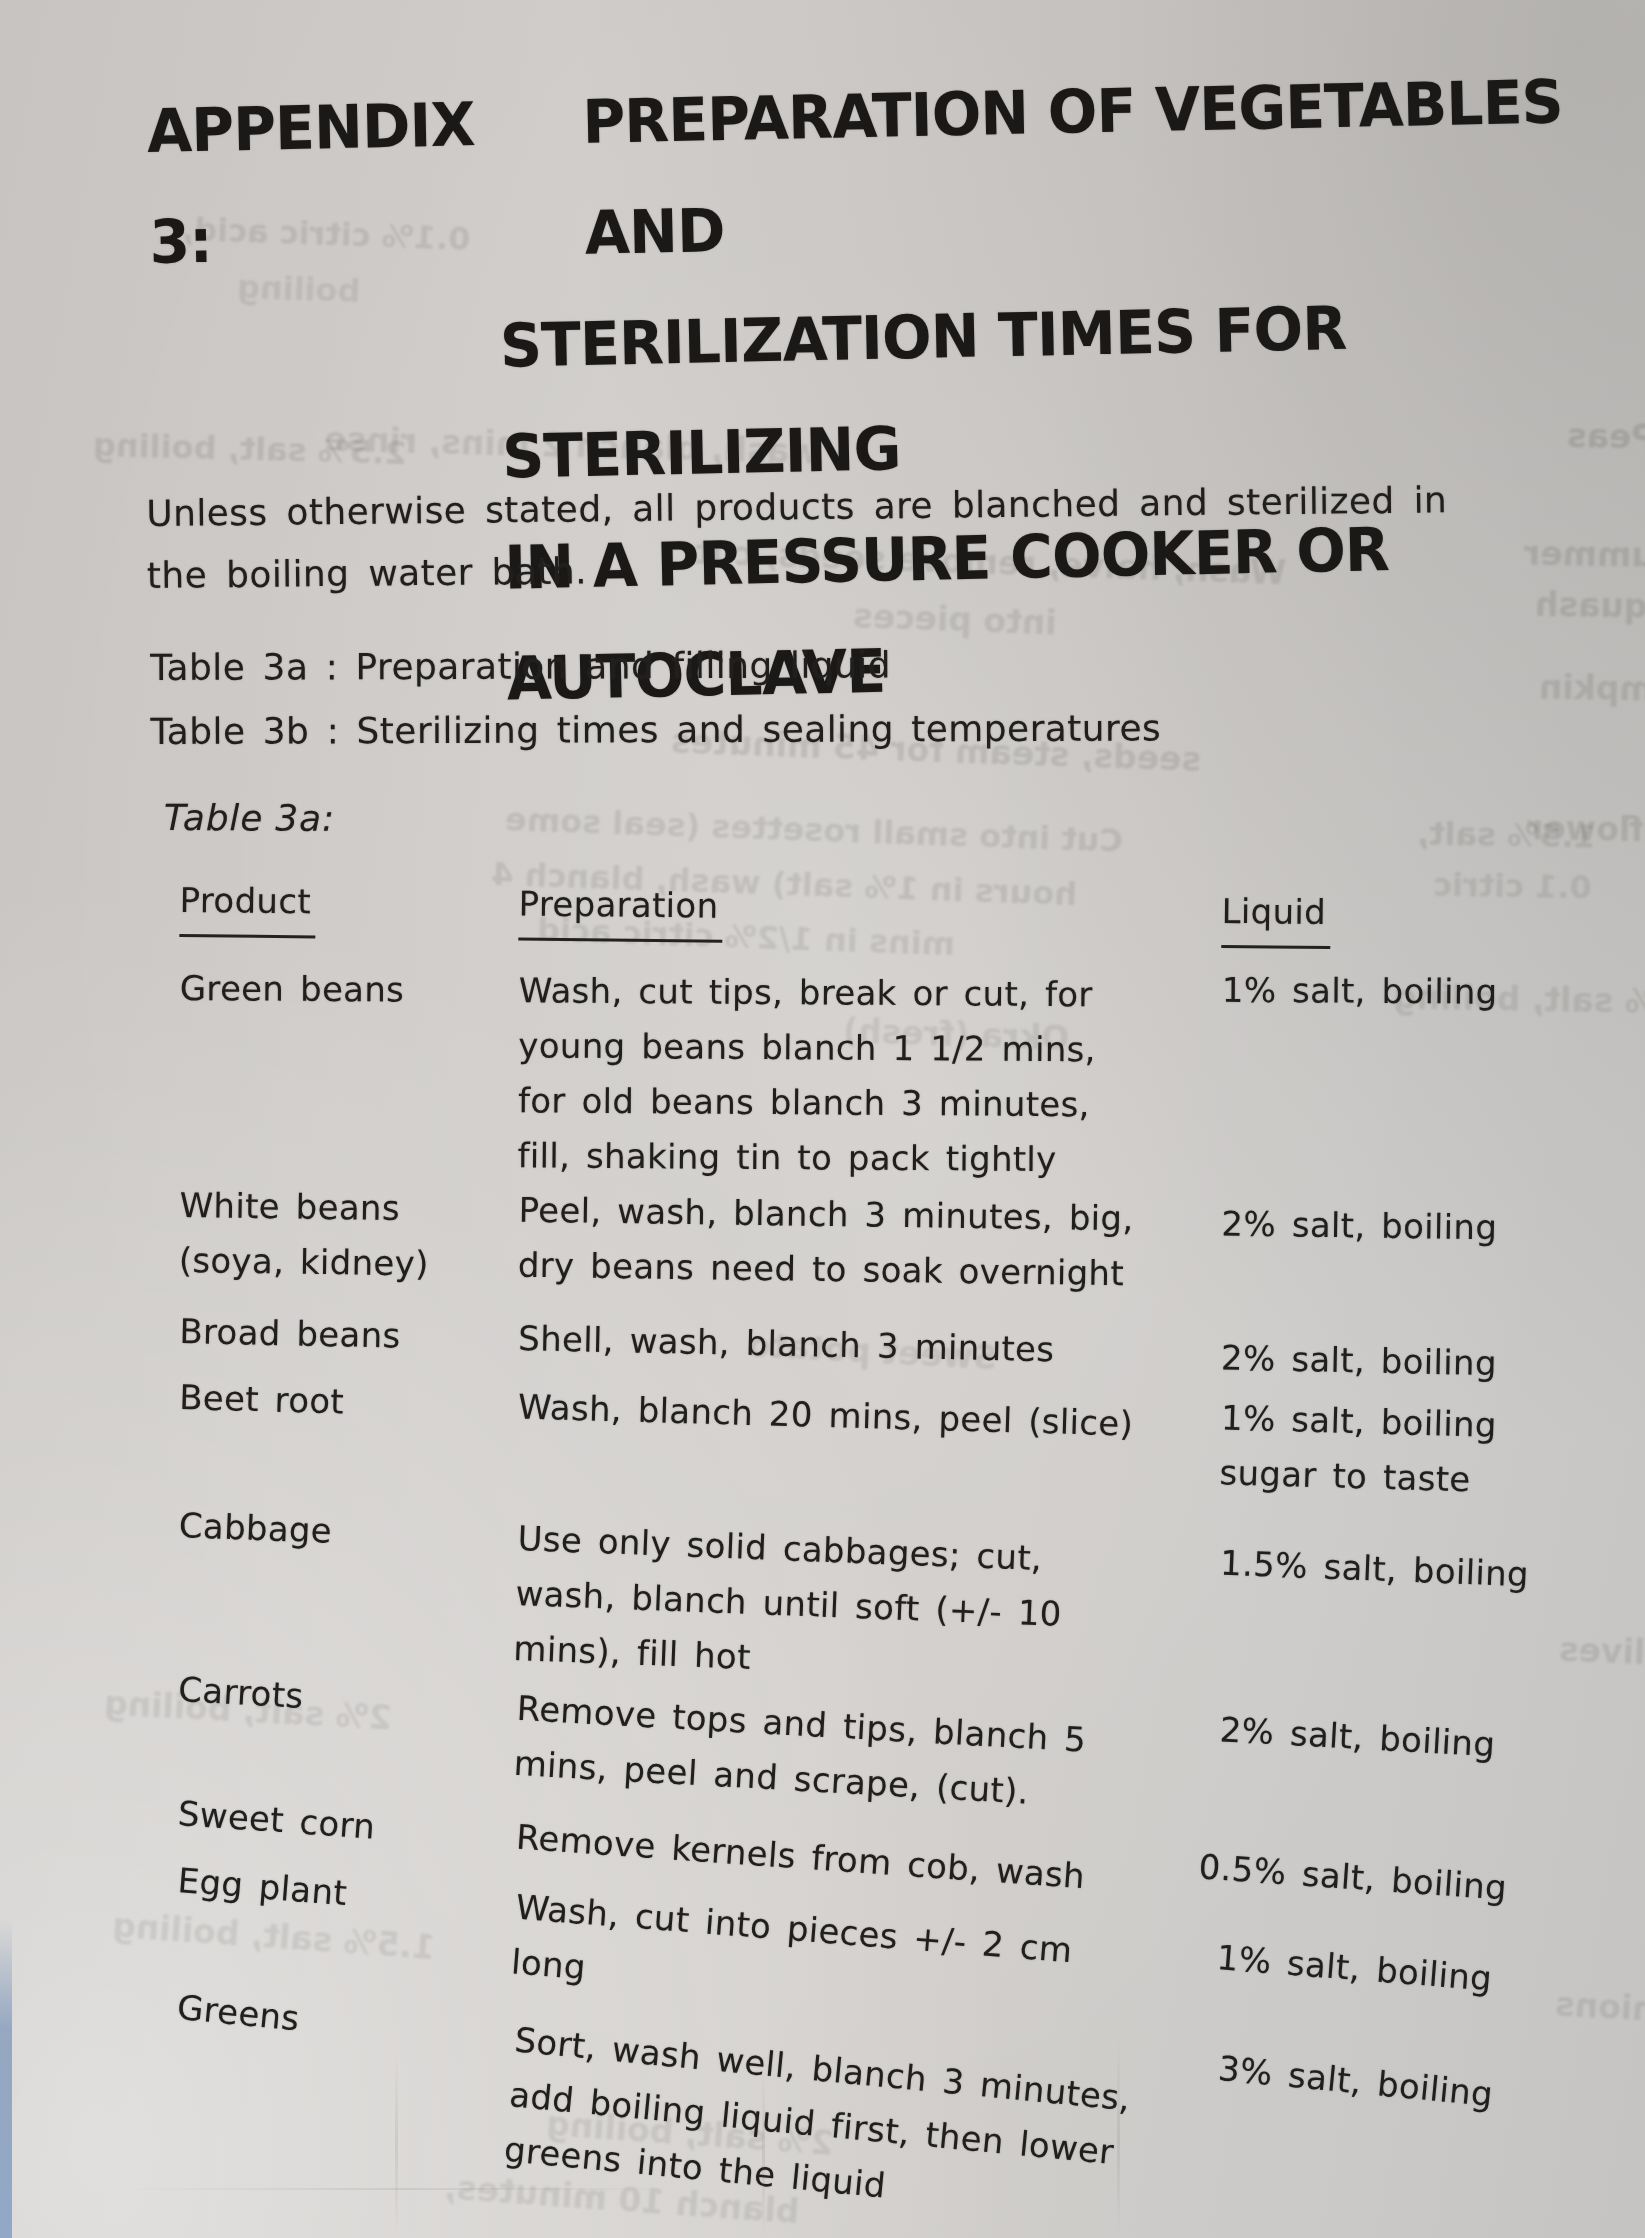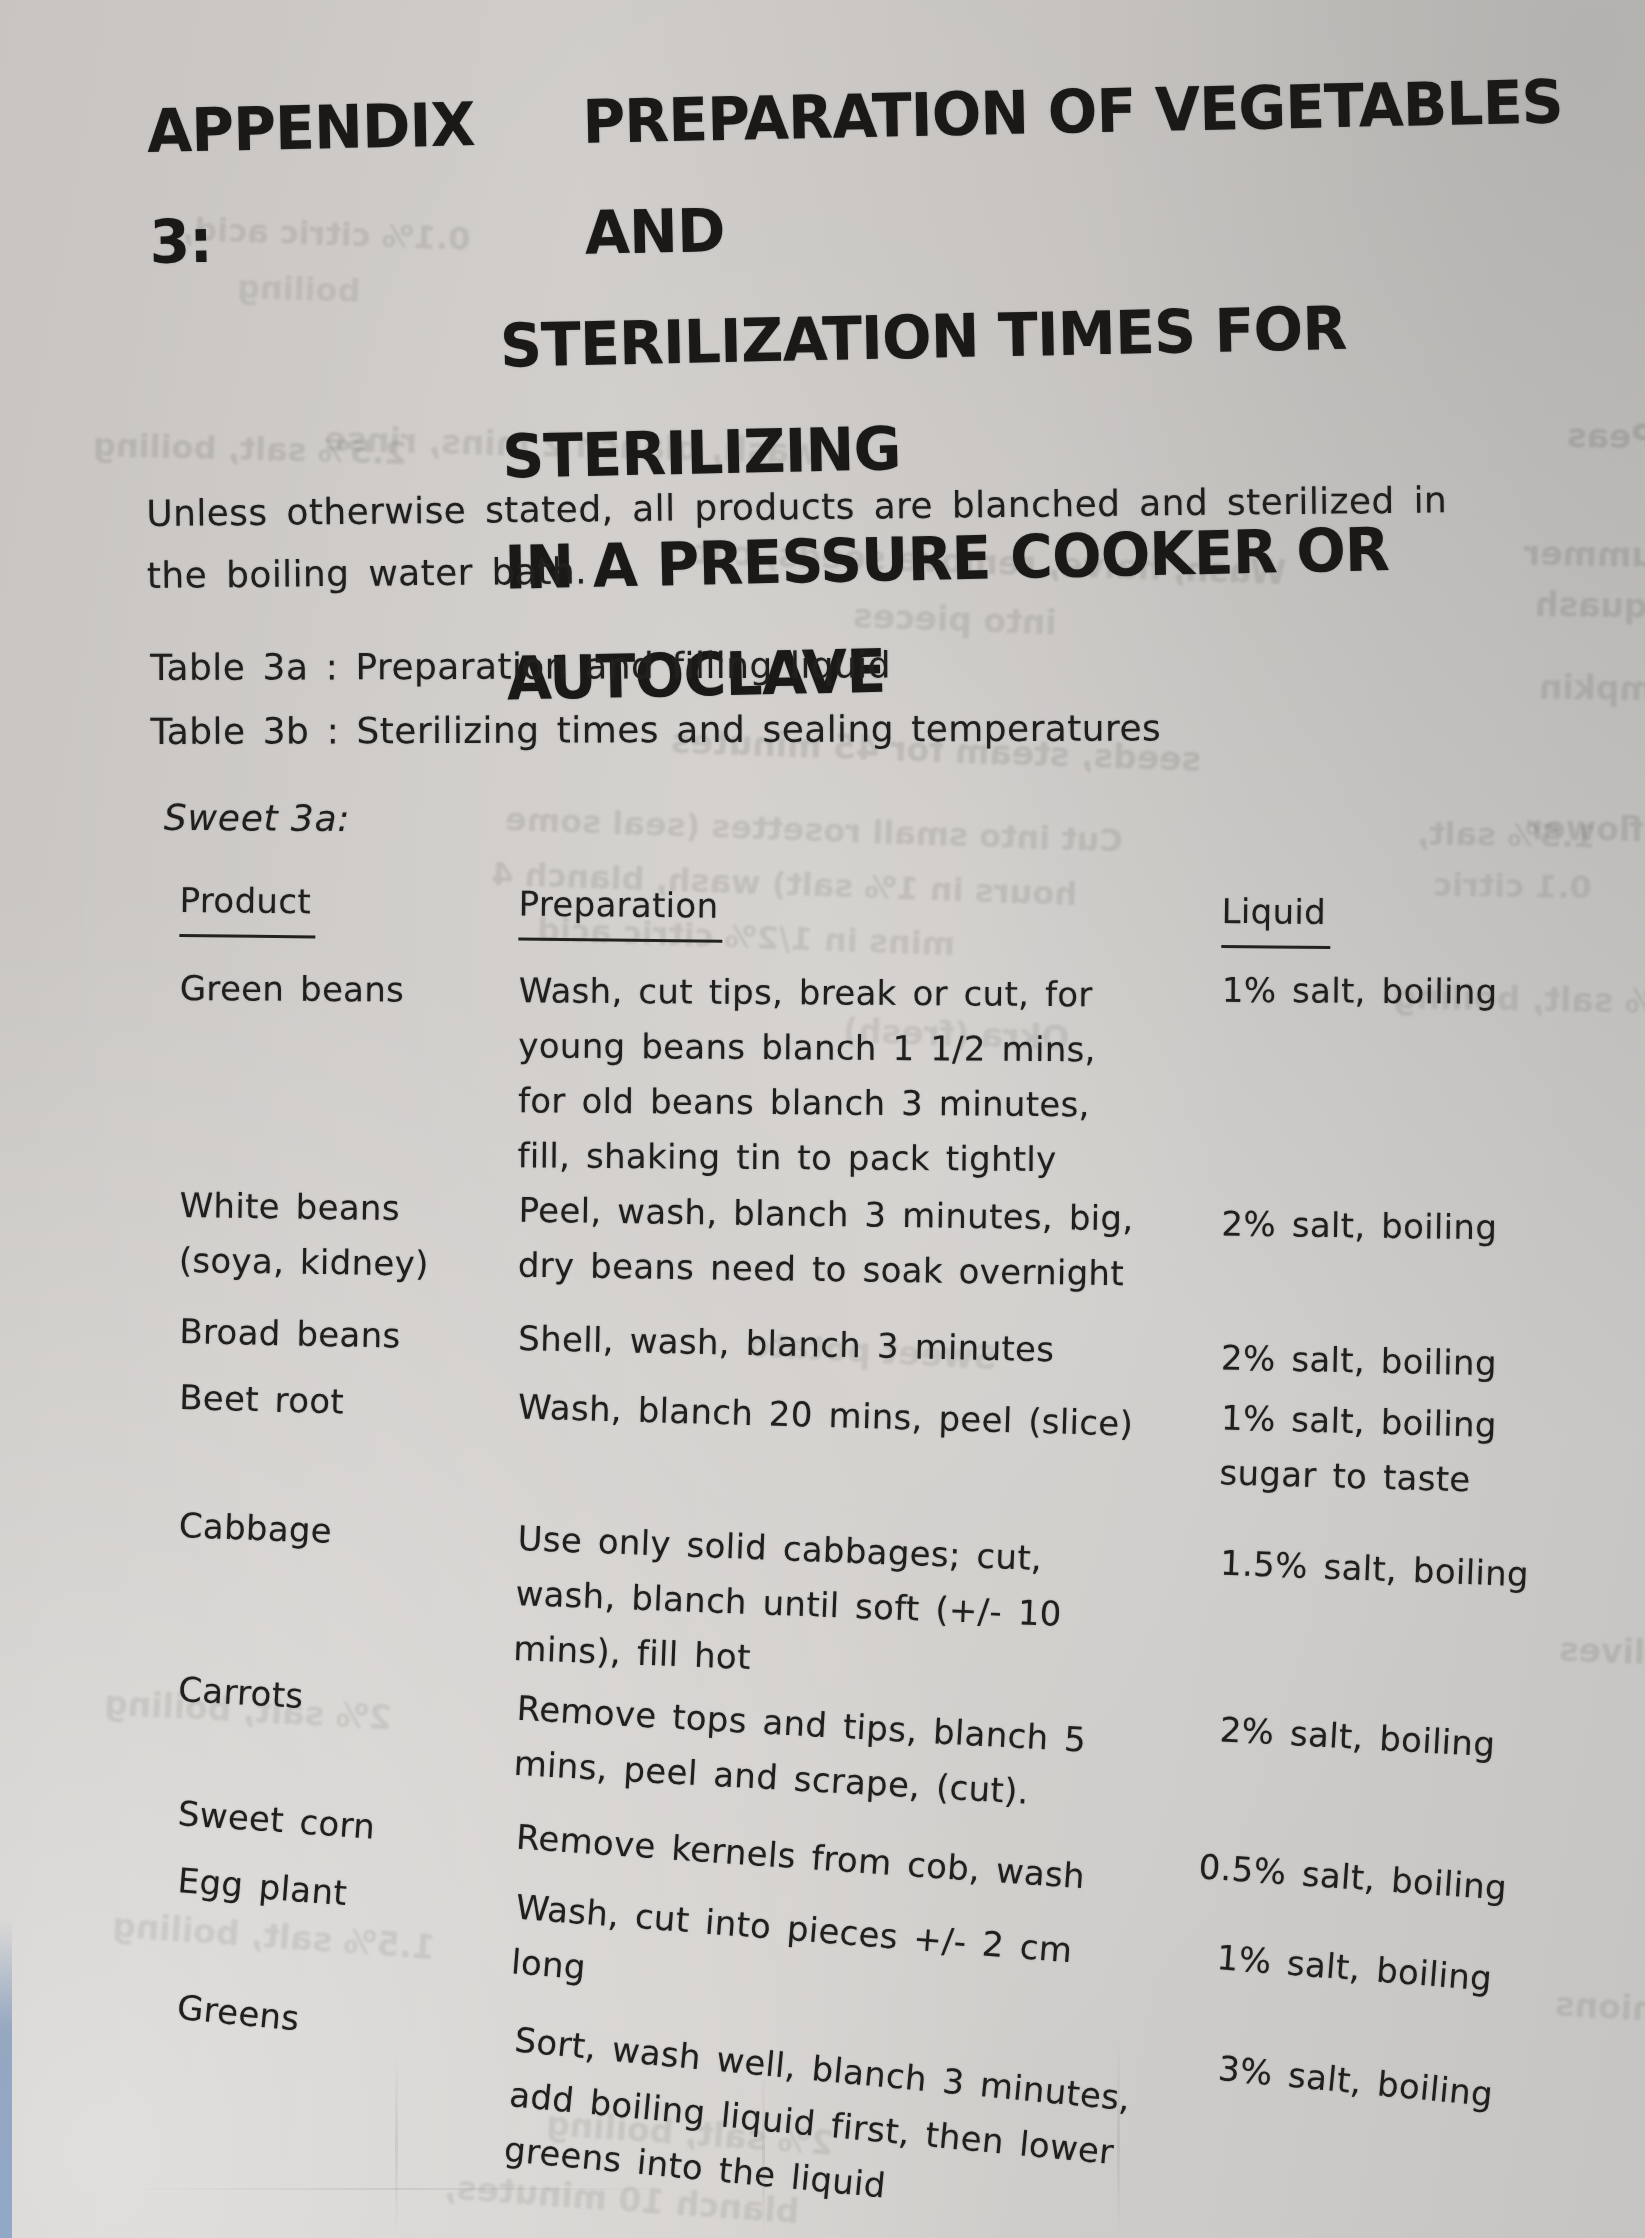--- a/index.html
+++ b/index.html
@@ -173,21 +173,21 @@
   </div>
 
   <div class="intro ink">Unless otherwise stated, all products are blanched and sterilized in
 the boiling water bath.</div>
 
   <div class="toc ink">
     <div>Table 3a : Preparation and filling liquid</div>
     <div>Table 3b : Sterilizing times and sealing temperatures</div>
   </div>
 
-  <div class="caption ink">Sweet 3a:</div>
+  <div class="caption ink">Table 3a:</div>
 
   <div class="trow hdr ink">
     <div class="cell"><span class="hd">Product</span></div>
     <div class="cell"><span class="hd">Preparation</span></div>
     <div class="cell"><span class="hd">Liquid</span></div>
   </div>
 
   <div class="trow r1 ink">
     <div class="cell prod">Green beans</div>
     <div class="cell prep">Wash, cut tips, break or cut, for

